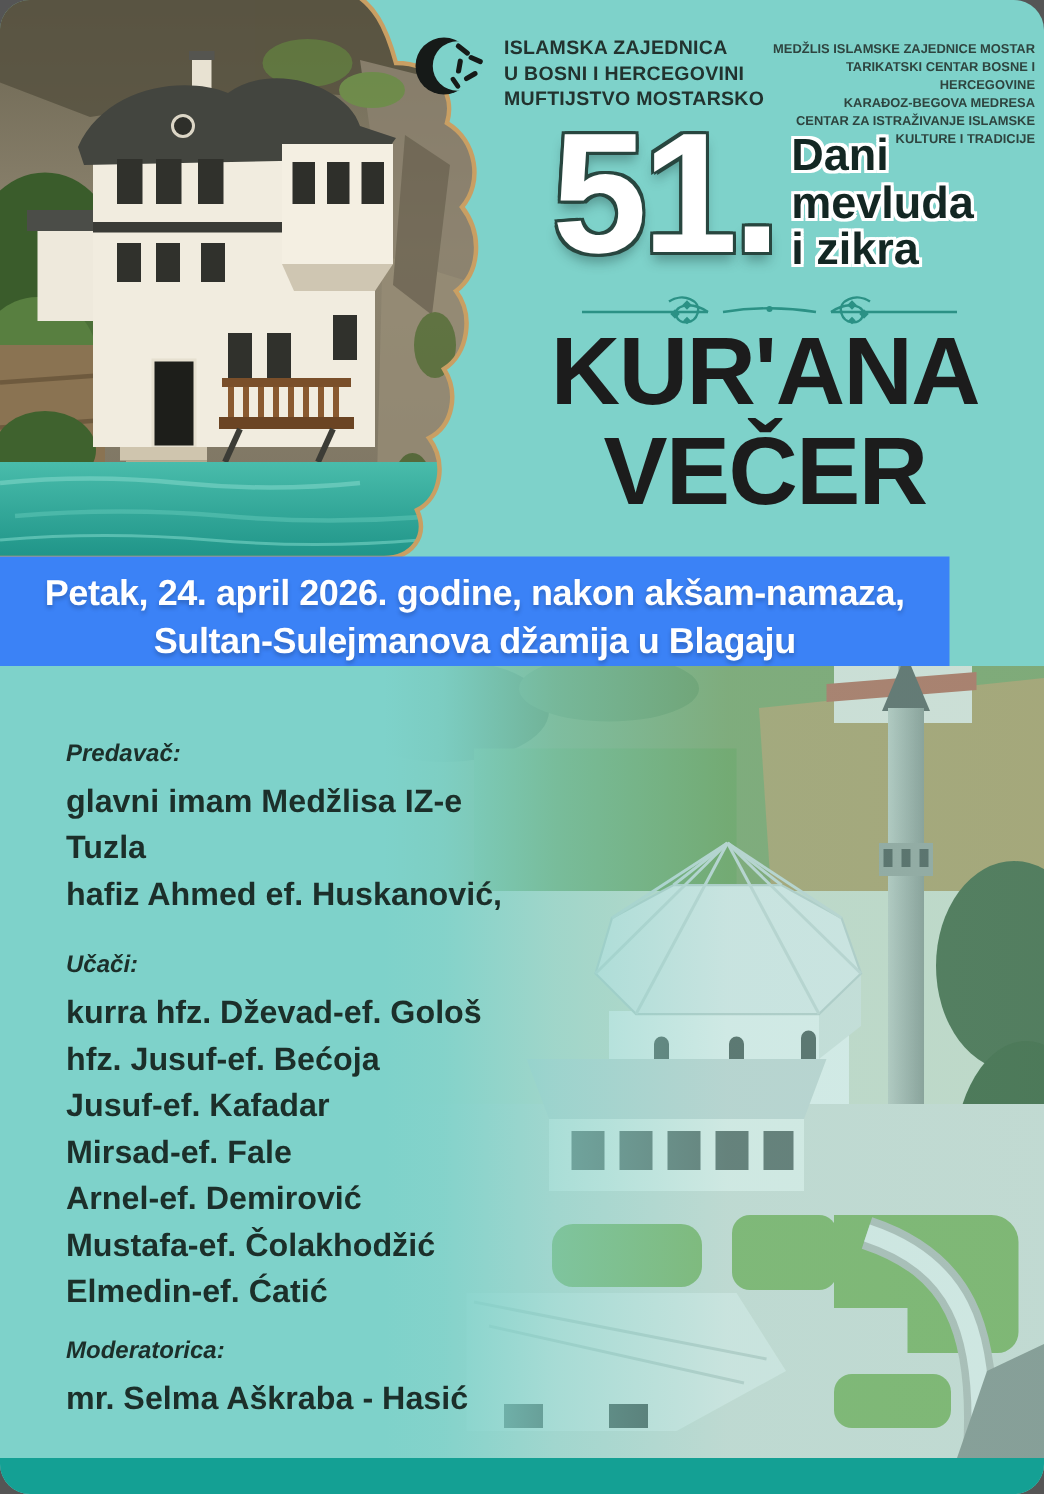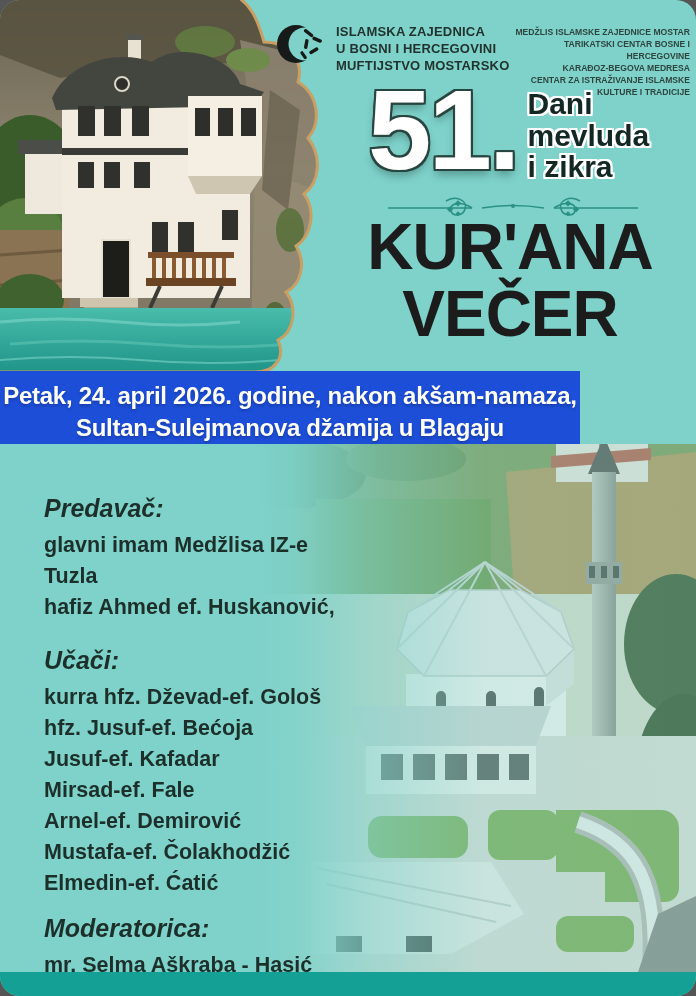--- a/index.html
+++ b/index.html
@@ -24,26 +24,26 @@
   }
   .edition-words{padding-top:12px;margin-left:10px;font-size:30px;font-weight:bold;color:#132723;line-height:1.05;
     text-shadow:-2px -2px 0 #fff,2px -2px 0 #fff,-2px 2px 0 #fff,2px 2px 0 #fff,
                  -2px 0 0 #fff,2px 0 0 #fff,0 -2px 0 #fff,0 2px 0 #fff;}
   
   .divider{position:absolute;top:197px;left:386px;width:254px;height:22px;}
   
   .title{position:absolute;top:214px;left:328px;width:364px;text-align:center;
     font-size:64px;font-weight:bold;letter-spacing:-1px;color:#1c1c1c;line-height:1.04;}
   
-  .date-band{position:absolute;top:371px;left:0;width:580px;height:73px;background:#1d4ed8;
+  .date-band{position:absolute;top:371px;left:0;width:633px;height:73px;background:#3b82f6;
     color:#fff;text-align:center;font-weight:bold;font-size:24px;line-height:1.32;padding-top:9px;box-sizing:border-box;
     letter-spacing:-.3px;text-shadow:0 2px 3px rgba(0,0,0,.22);}
   
   .info{position:absolute;left:44px;top:494px;width:310px;color:#1c2f2a;}
-  .info .label{font-style:italic;font-weight:bold;font-size:25px;margin:0 0 7px 0;}
+  .info .label{font-style:italic;font-weight:bold;font-size:16px;margin:0 0 7px 0;}
   .info .line{font-weight:bold;font-size:21.5px;line-height:31px;margin:0;}
   .block-gap{height:23px;}
   .block-gap-sm{height:15px;}
   
   .photo-tekija{position:absolute;top:0;left:0;width:320px;height:372px;}
   .photo-mosque{position:absolute;top:444px;left:256px;width:440px;height:528px;}
   .mosque-fade{position:absolute;top:444px;left:256px;width:440px;height:528px;
     background:linear-gradient(90deg,#7ed2ca 0%,rgba(126,210,202,.92) 9%,rgba(126,210,202,.55) 26%,rgba(126,210,202,.18) 52%,rgba(126,210,202,.14) 100%);}
   .footer-band{position:absolute;bottom:0;left:0;width:696px;height:24px;background:#14a094;}
 </style>

